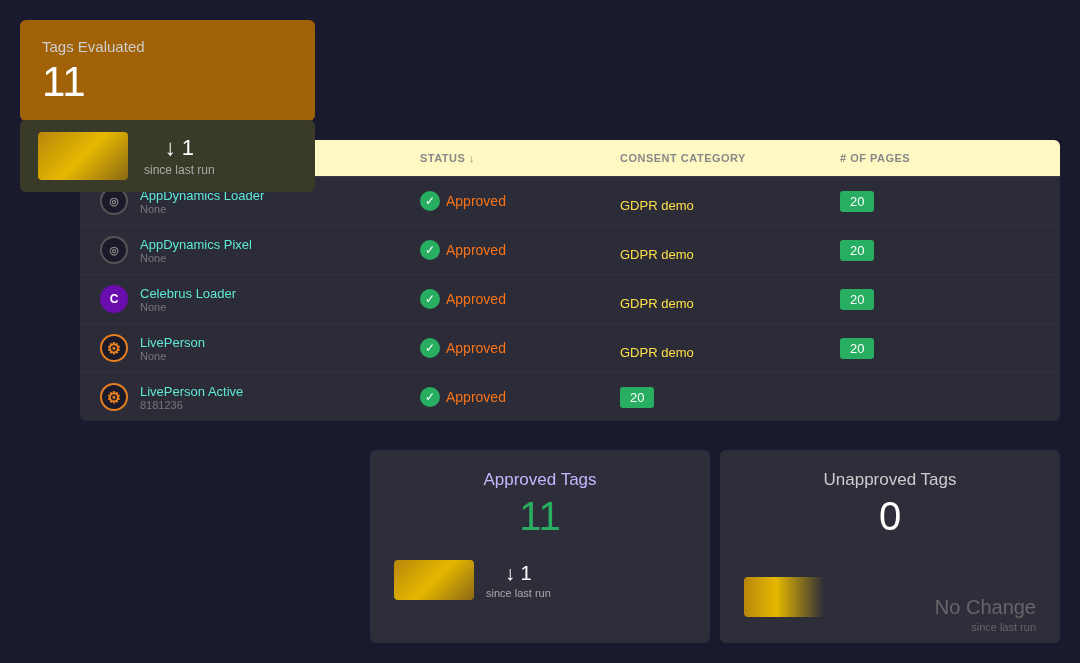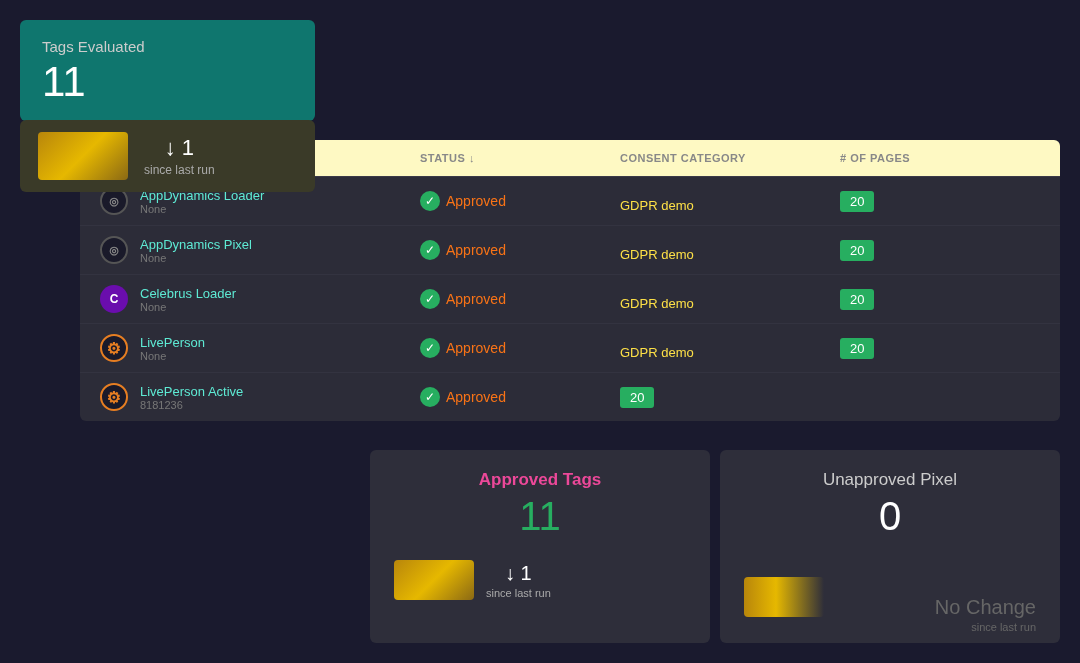--- a/index.html
+++ b/index.html
@@ -18,21 +18,21 @@
       width: 1080px;
       height: 663px;
     }
 
     
     .tags-evaluated-card {
       position: absolute;
       top: 20px;
       left: 20px;
       width: 295px;
-      background: #0f766e;
+      background: #a16207;
       border-radius: 6px;
       padding: 18px 22px 16px;
       z-index: 10;
     }
     .tags-evaluated-card .card-title {
       color: #ccc;
       font-size: 15px;
       font-weight: 400;
       margin-bottom: 4px;
     }
@@ -220,23 +220,23 @@
     }
 
     
     .approved-tags-card {
       flex: 1;
       background: #2e2e3a;
       border-radius: 6px;
       padding: 20px 24px 0;
     }
     .approved-tags-card .card-title {
-      color: #ec4899;
+      color: #c4b5fd;
       font-size: 17px;
-      font-weight: 700;
+      font-weight: 400;
       text-align: center;
       margin-bottom: 4px;
     }
     .approved-tags-card .card-value {
       color: #27ae60;
       font-size: 40px;
       font-weight: 300;
       text-align: center;
       line-height: 1.1;
       margin-bottom: 12px;
@@ -442,21 +442,21 @@
       <div class="approved-tags-since">
         <div class="gold-bar-sm"></div>
         <div class="slr-text">
           <div class="slr-value">↓ 1</div>
           <div class="slr-label">since last run</div>
         </div>
       </div>
     </div>
 
     <div class="unapproved-tags-card">
-      <div class="card-title">Unapproved Pixel</div>
+      <div class="card-title">Unapproved Tags</div>
       <div class="card-value">0</div>
       <div class="unapproved-since">
         <div class="gold-bar-sm"></div>
         <div class="slr-text">
           <div class="slr-value">No Change</div>
           <div class="slr-label">since last run</div>
         </div>
       </div>
     </div>
 

